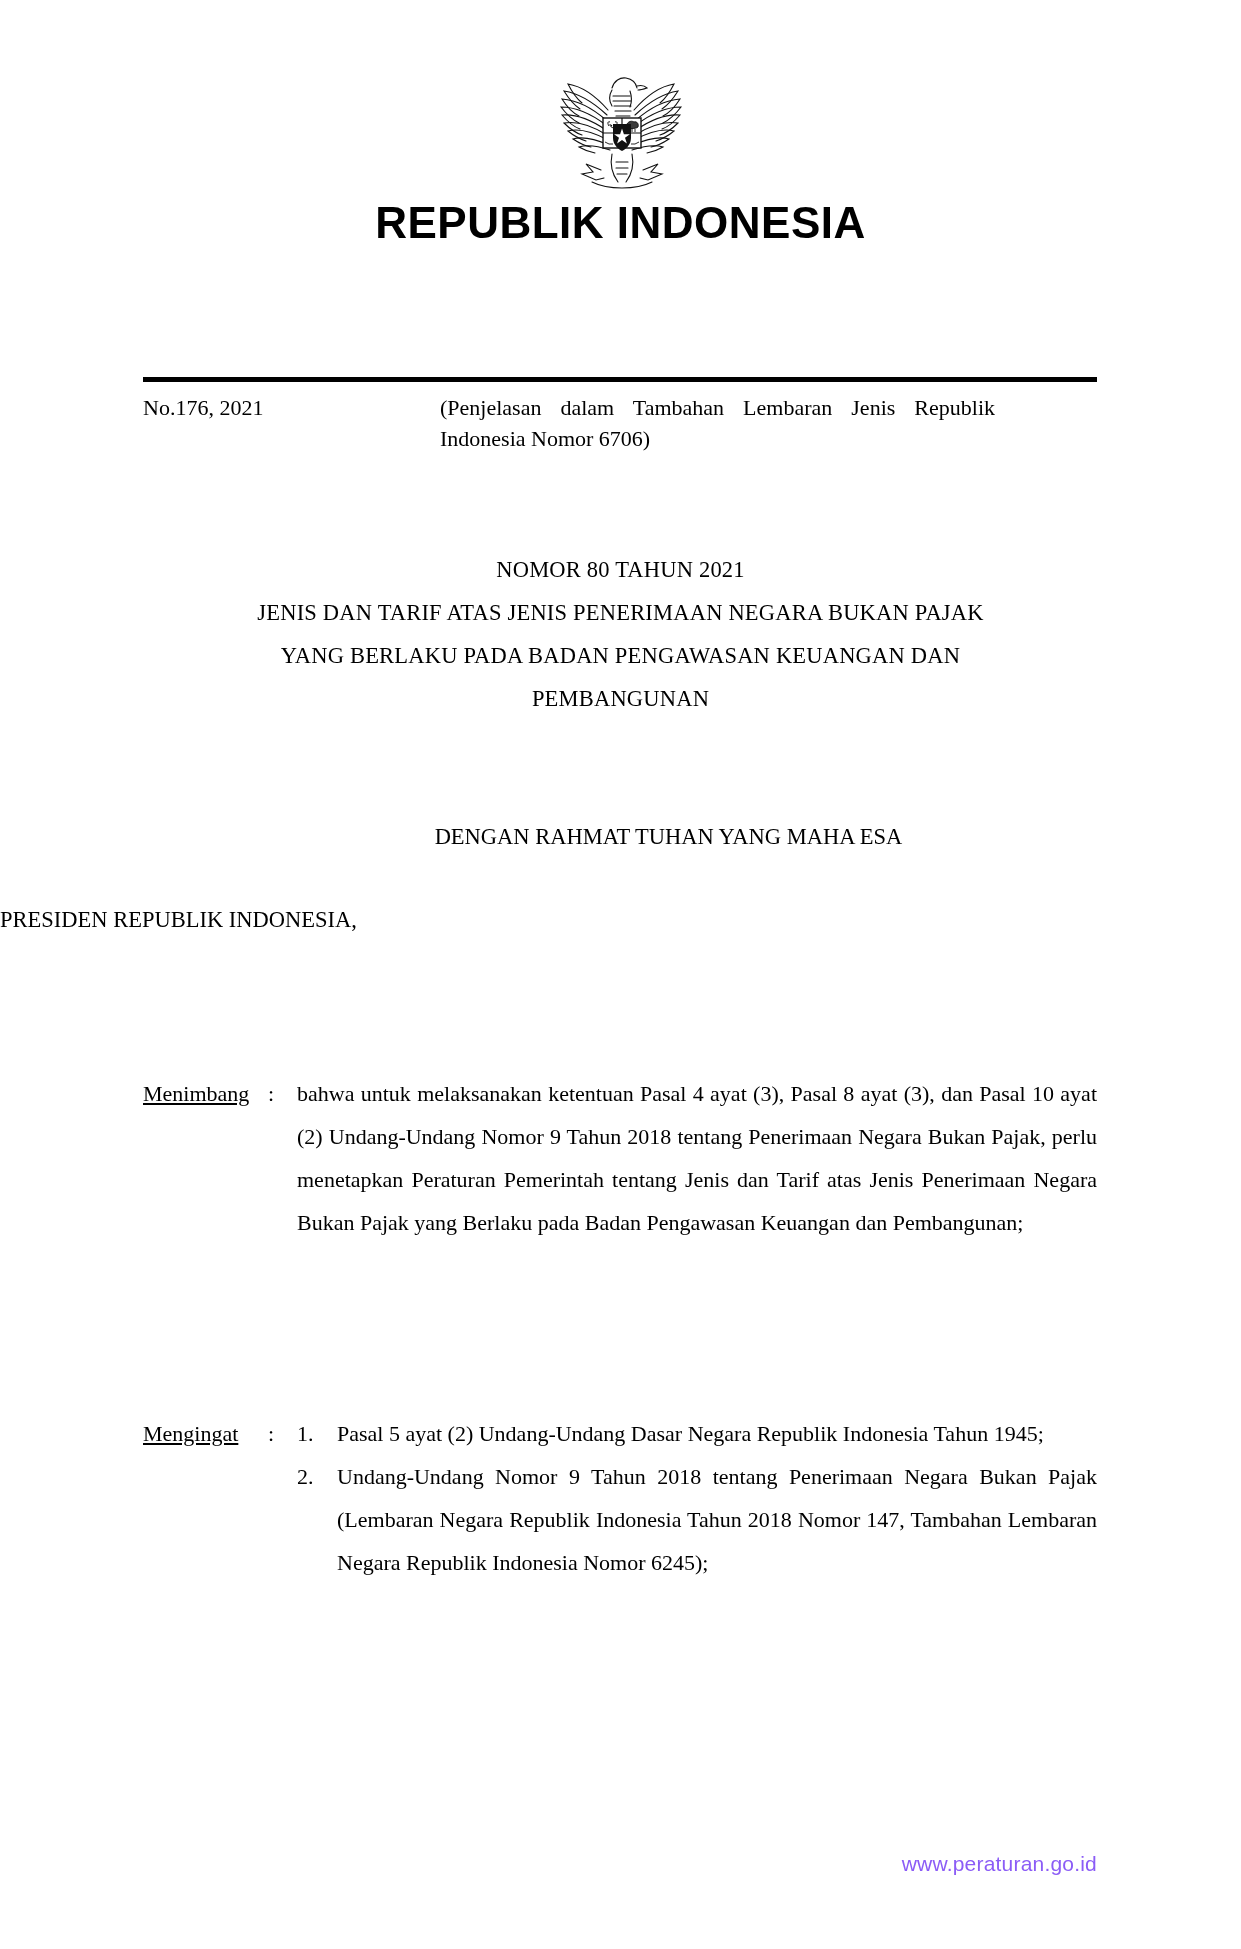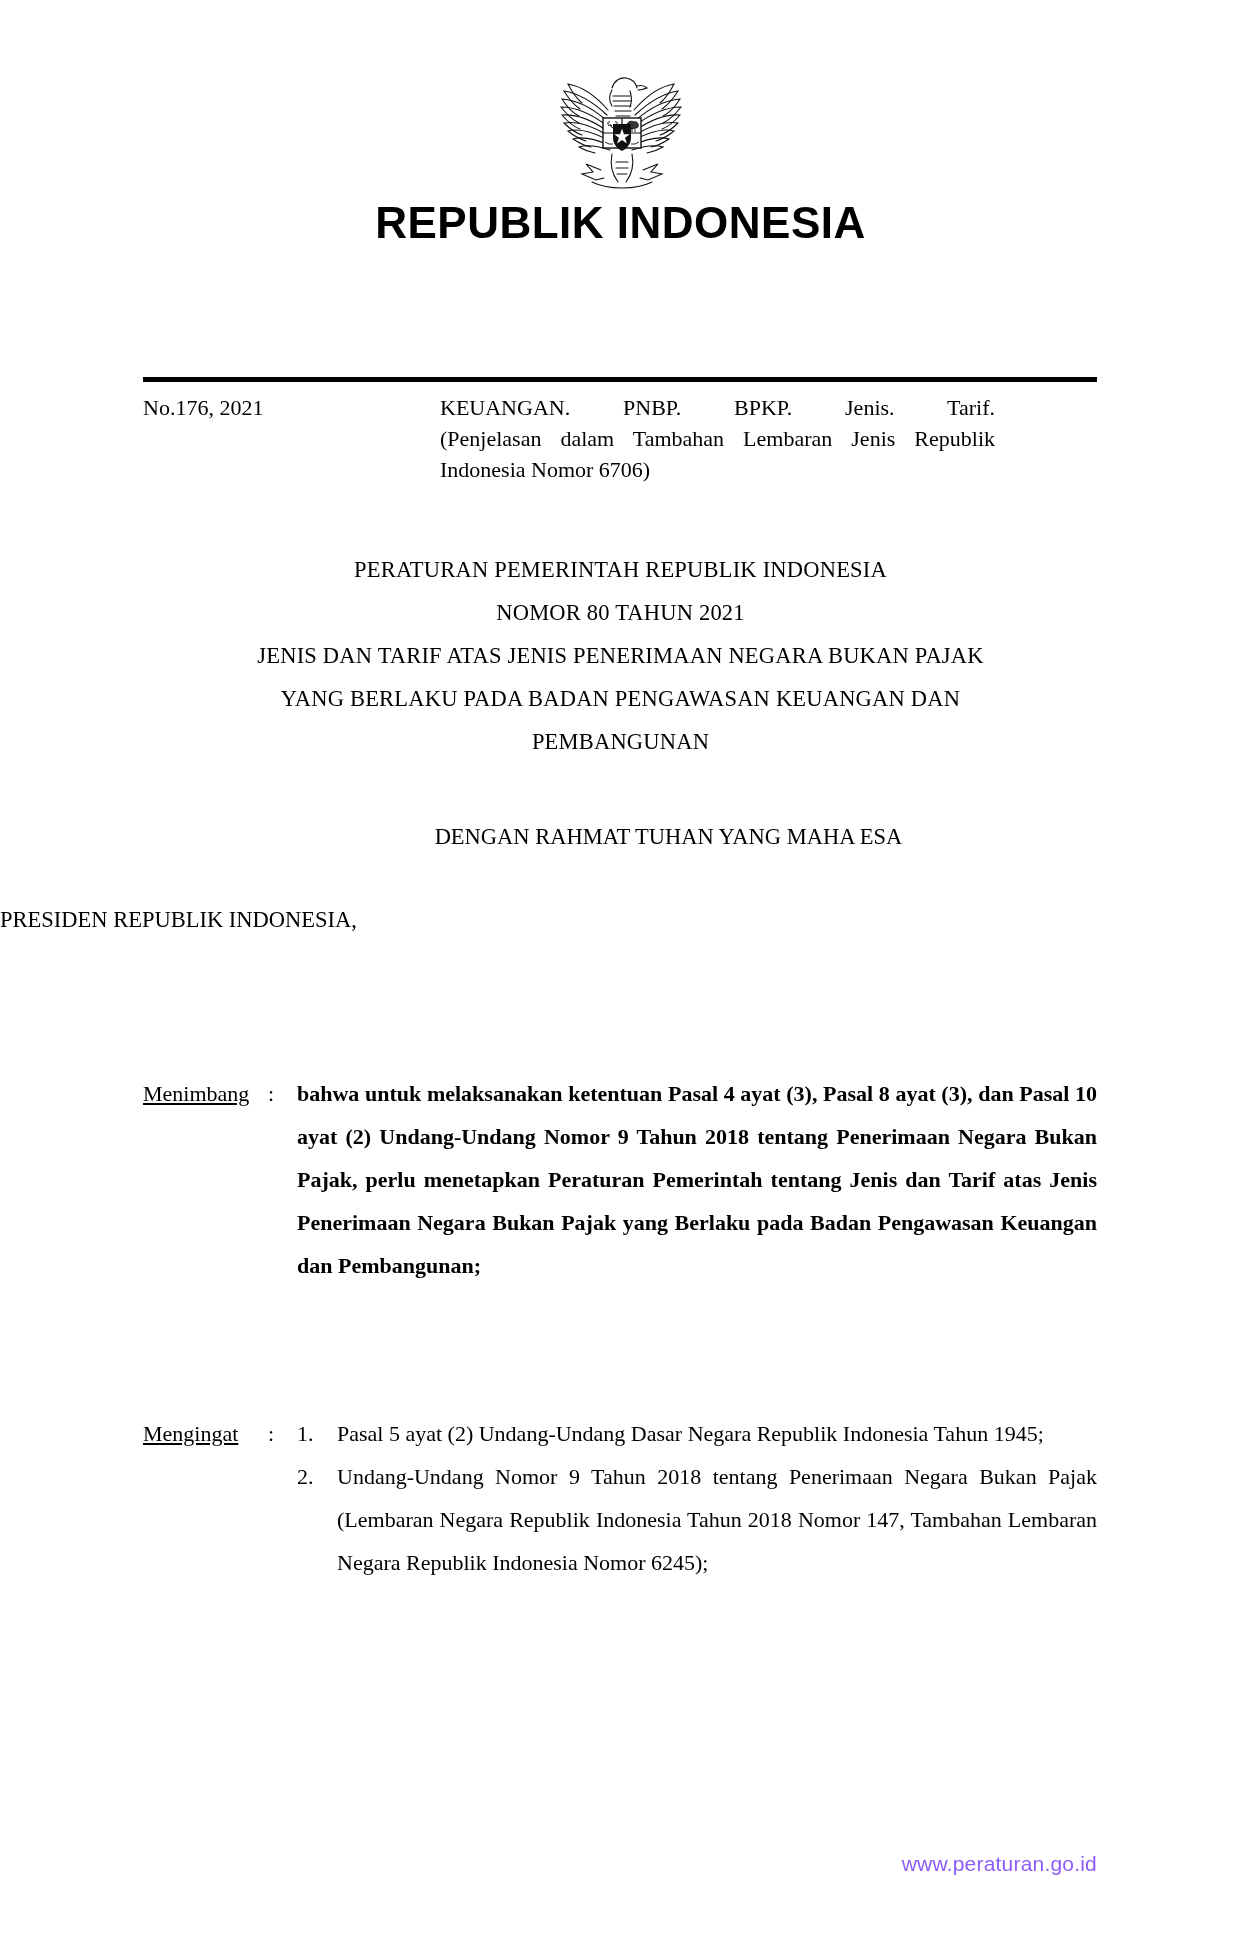--- a/index.html
+++ b/index.html
@@ -156,21 +156,20 @@
     text-align: left;
   }
   .clause-body {
     margin-left: 154px;
     width: 800px;
     text-align: justify;
     text-align-last: left;
   }
   .clause-body p {
     margin: 0;
-    font-weight: bold;
   }
 
   .numlist {
     margin: 0;
     padding: 0;
     list-style: none;
   }
   .numlist li {
     position: relative;
     padding-left: 40px;
@@ -274,28 +273,26 @@
 
   <div class="masthead">
     <div class="masthead-line">REPUBLIK INDONESIA</div>
   </div>
 
   <div class="rule"></div>
 
   <div class="meta">
     <div class="meta-left">No.176, 2021</div>
     <div class="meta-right">
-      <span class="kw">KEUANGAN. PNBP. BPKP. Jenis. Tarif.</span>
       <span>(Penjelasan dalam Tambahan Lembaran Jenis</span>
       <span>Republik Indonesia Nomor 6706)</span>
     </div>
   </div>
 
   <div class="title-block">
-    <div class="title-line">PERATURAN PEMERINTAH REPUBLIK INDONESIA</div>
     <div class="title-line">NOMOR 80 TAHUN 2021</div>
     <div class="title-line">JENIS DAN TARIF ATAS JENIS PENERIMAAN NEGARA BUKAN PAJAK</div>
     <div class="title-line">YANG BERLAKU PADA BADAN PENGAWASAN KEUANGAN DAN</div>
     <div class="title-line">PEMBANGUNAN</div>
   </div>
 
   <div class="invocation">DENGAN RAHMAT TUHAN YANG MAHA ESA</div>
   <div class="presiden">PRESIDEN REPUBLIK INDONESIA,</div>
 
   <div class="clause clause-menimbang">

